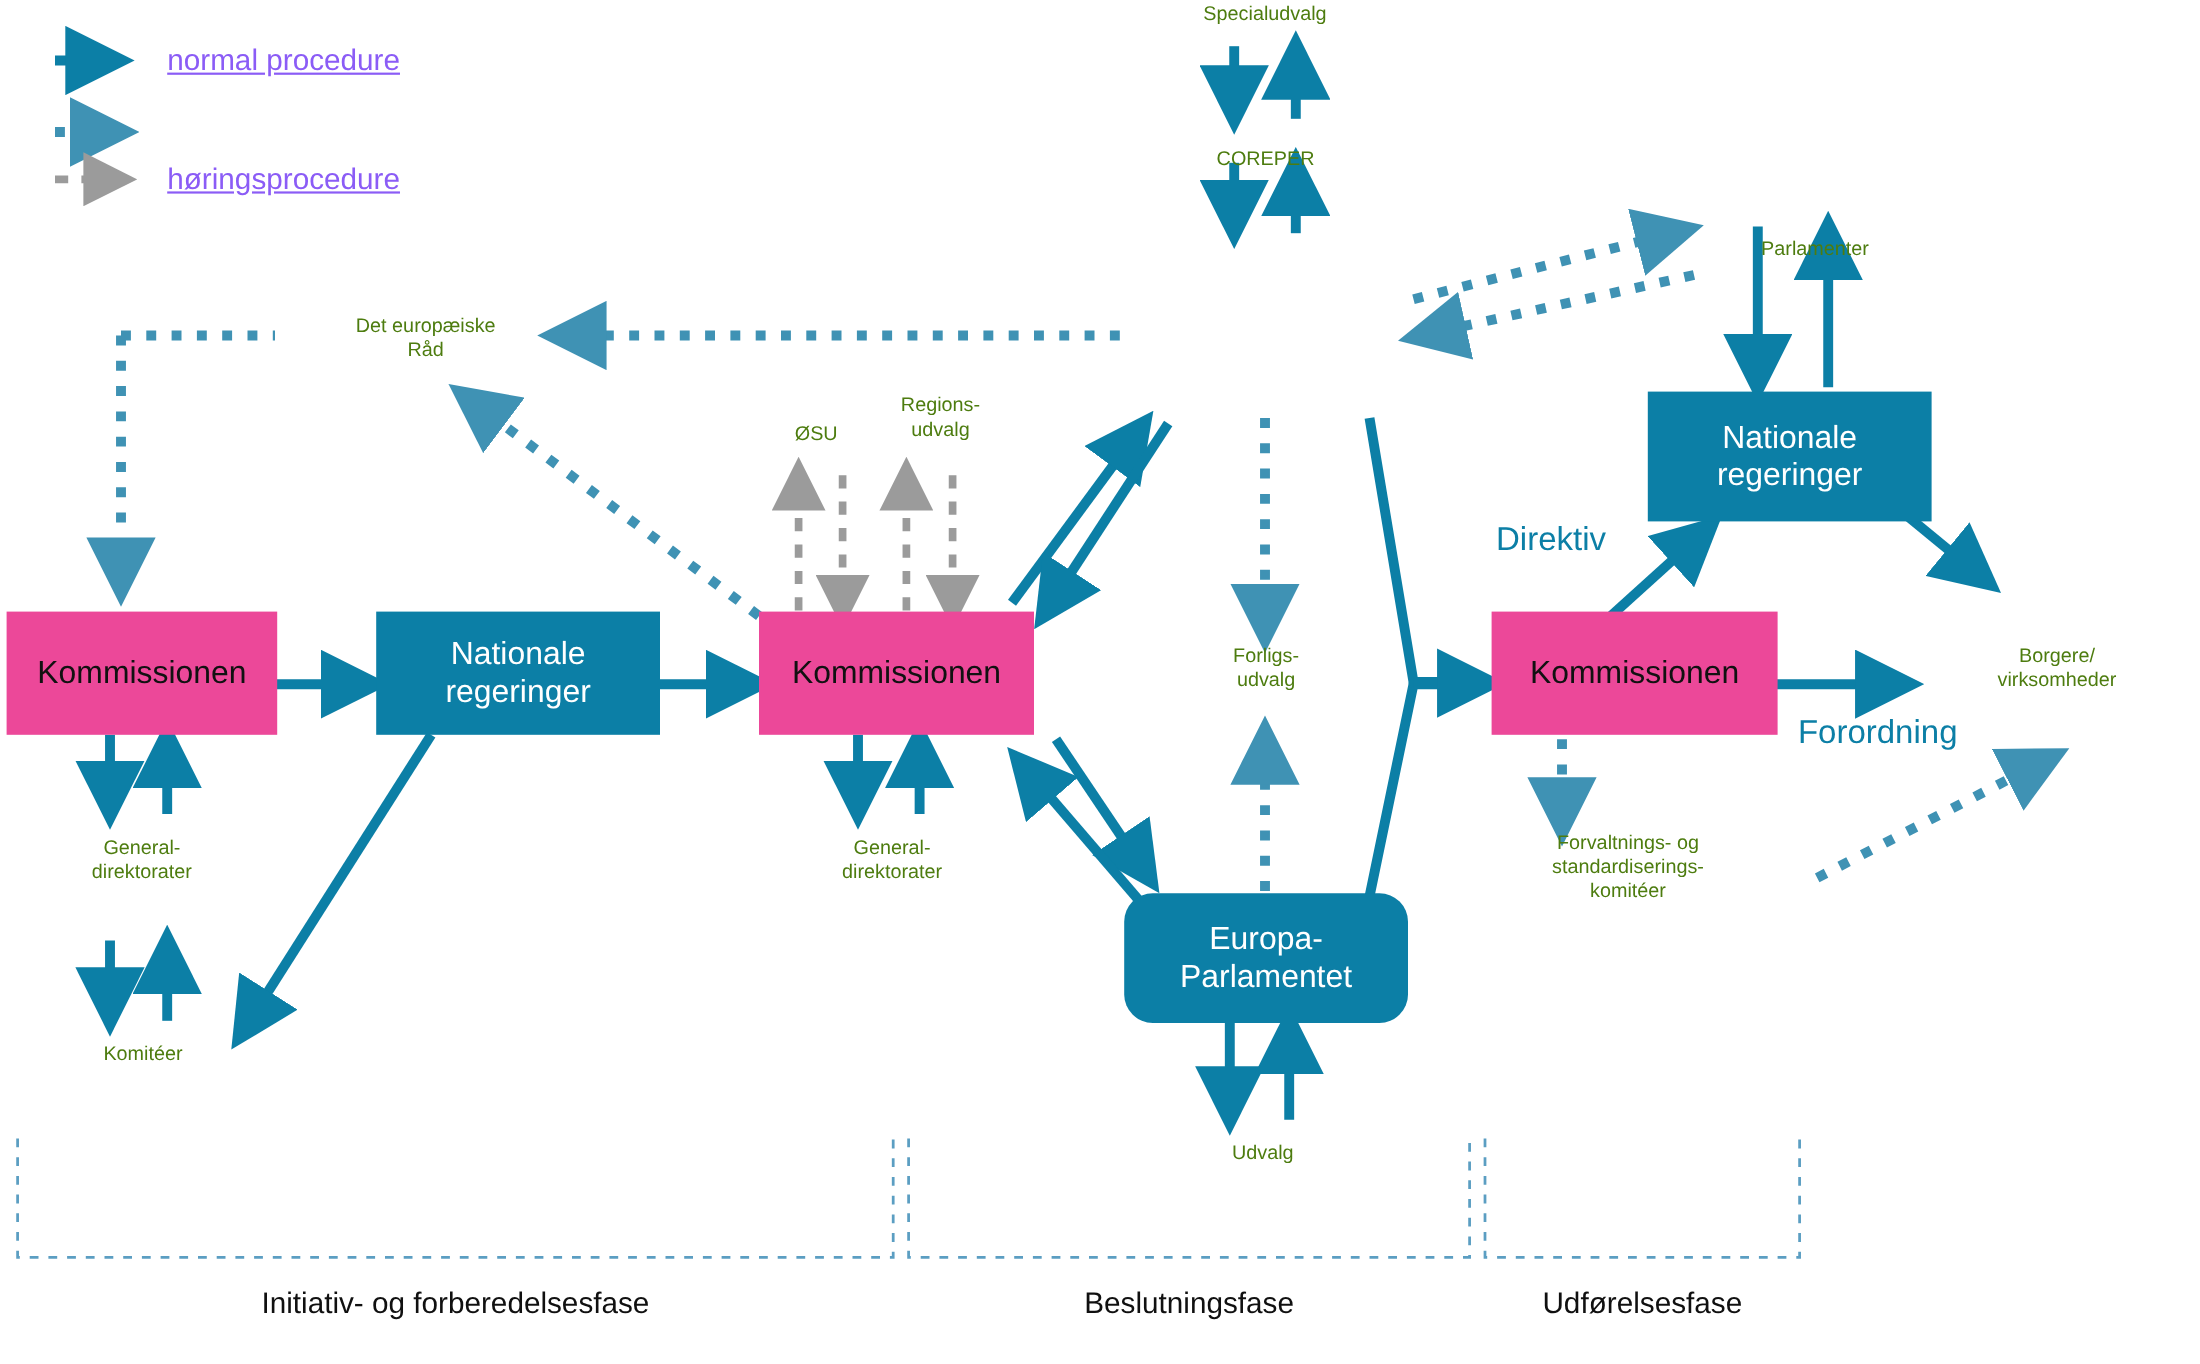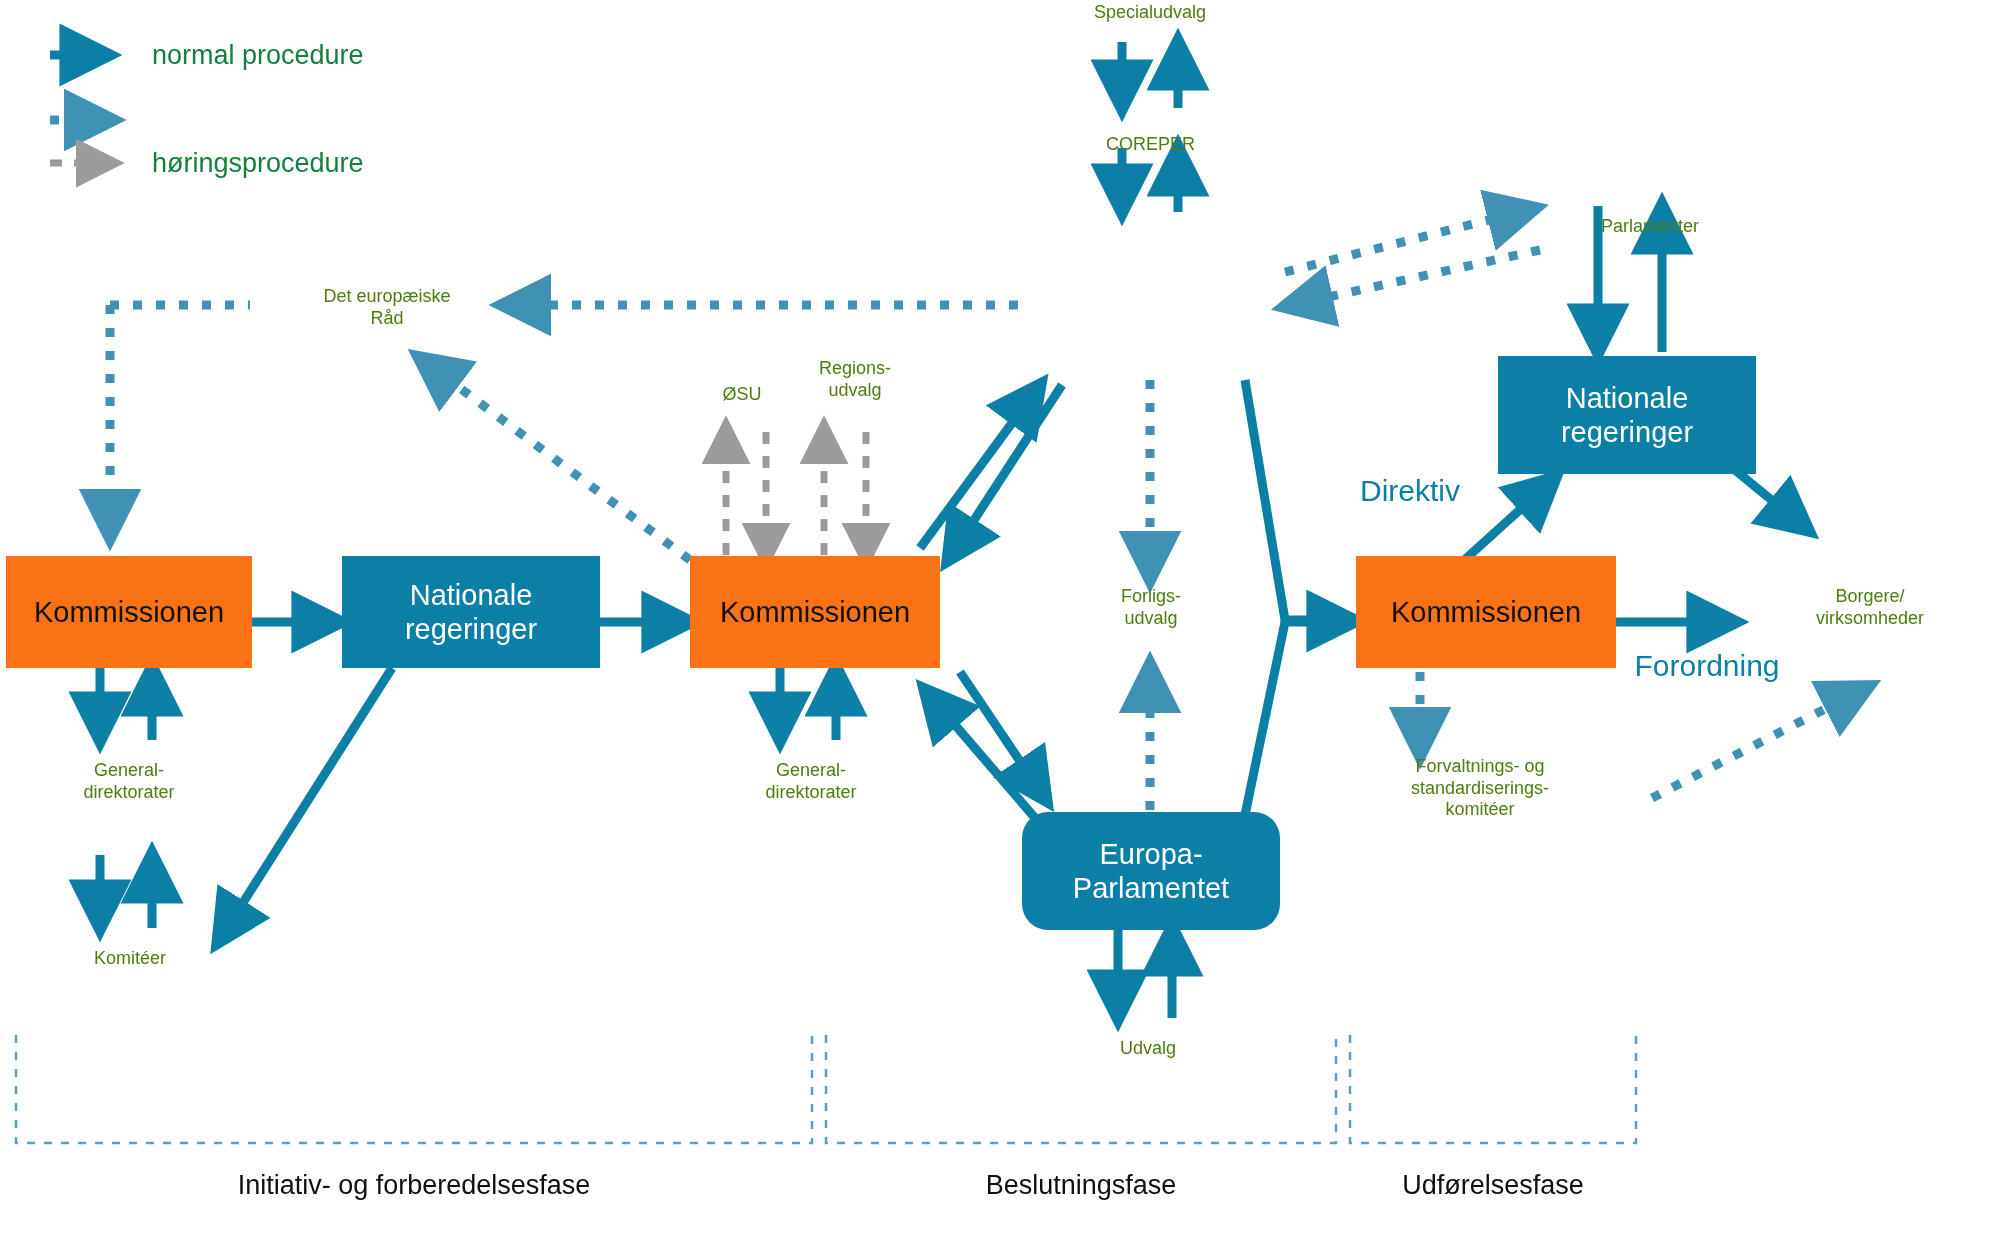--- a/index.html
+++ b/index.html
@@ -2,25 +2,25 @@
 <html><head>
 <meta charset="utf-8">
 <style>
   html,body{margin:0;padding:0;background:#ffffff;}
   body{font-family:"Liberation Sans","DejaVu Sans",sans-serif;}
   #stage{position:relative;width:2000px;height:1240px;background:#fff;overflow:hidden;}
   svg#wires{position:absolute;left:0;top:0;width:2000px;height:1240px;pointer-events:none;}
   .node{position:absolute;box-sizing:border-box;display:flex;align-items:center;justify-content:center;text-align:center;line-height:1.18;}
   .box{font-size:29px;}
   .box.dark{background:#0c7fa6;color:#ffffff;}
-  .box.light{background:#f97316;color:#111111;}
+  .box.light{background:#ec4899;color:#111111;}
   .plainlabel{position:absolute;text-align:center;font-size:18px;color:#4d7c0f;line-height:1.2;white-space:nowrap;}
   .bluelabel{position:absolute;text-align:center;font-size:30px;color:#0c7fa6;line-height:1.22;white-space:nowrap;}
   .phaselabel{position:absolute;text-align:center;font-size:27px;color:#101010;white-space:nowrap;}
-  .legend{position:absolute;font-size:27px;color:#15803d;white-space:nowrap;}
+  .legend{position:absolute;font-size:27px;color:#8b5cf6;white-space:nowrap;text-decoration:underline;}
 </style>
 </head>
 <body>
 
 <div id="stage">
 
   <svg id="wires" viewBox="0 0 2000 1240">
     <defs>
       <marker id="ah-solid" markerWidth="7" markerHeight="7" refX="5.4" refY="3.5" orient="auto">
         <path d="M0,0 L7,3.5 L0,7 z" fill="#0c7fa6"></path>

